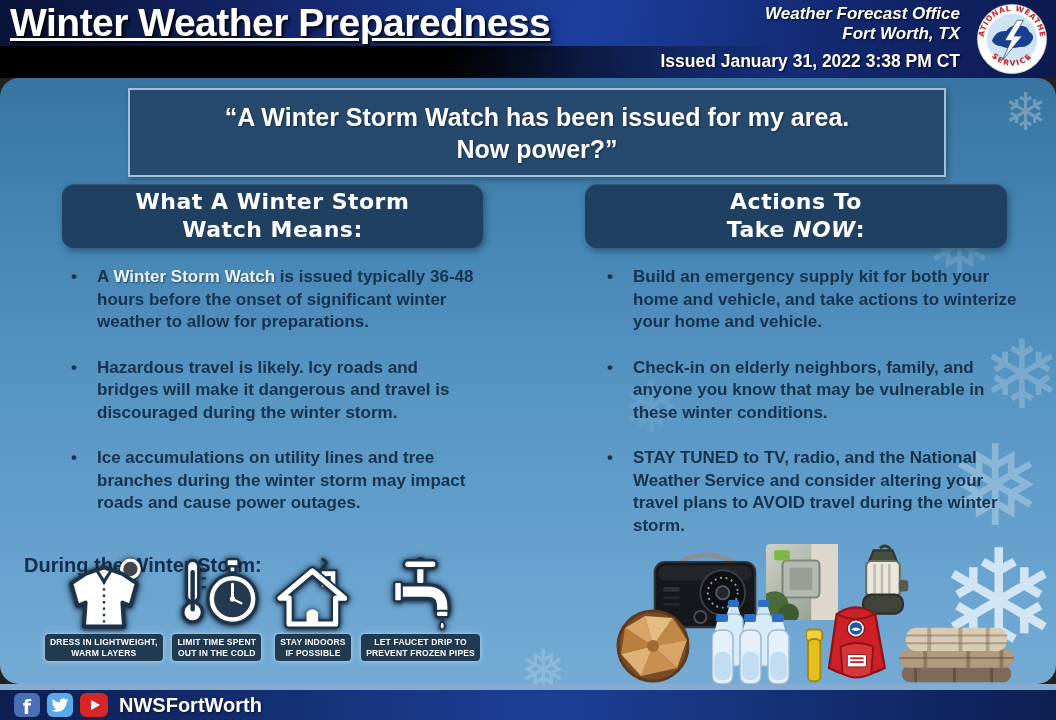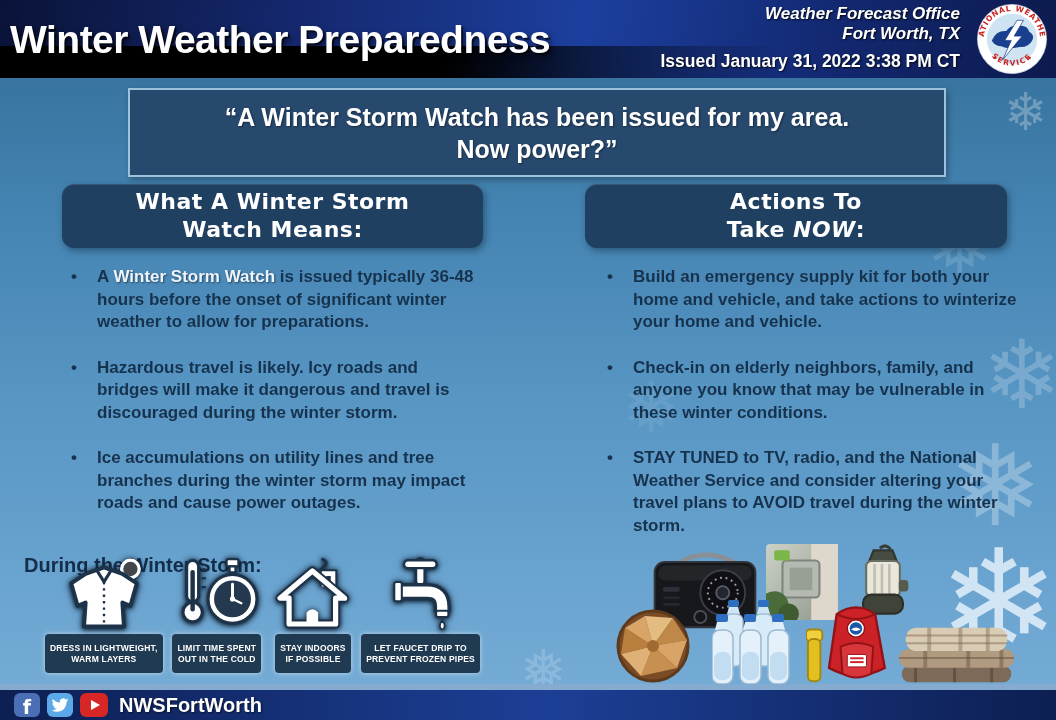--- a/index.html
+++ b/index.html
@@ -4,31 +4,31 @@
 <style>
   html,body{margin:0;padding:0;background:#222;}
   .canvas{position:relative;width:1056px;height:720px;overflow:hidden;
           font-family:"Liberation Sans",sans-serif;-webkit-font-smoothing:antialiased;}
 
   
   .header{position:absolute;left:0;top:0;width:1056px;height:78px;
     background:linear-gradient(100deg,#0a1338 0%,#15286e 28%,#1c3f9e 55%,#12276e 80%,#0c1a4e 100%);}
   .header-blackband{position:absolute;left:0;top:46px;width:100%;height:32px;
     background:linear-gradient(90deg,#000 0%,#000 42%,rgba(0,0,0,0) 74%);}
-  .header-title{position:absolute;left:10px;top:18px;color:#fff;font-size:39px;font-weight:bold;
-    letter-spacing:-0.5px;text-shadow:2px 2px 0 rgba(0,0,0,.6),3px 4px 6px rgba(0,0,0,.55);white-space:nowrap;}
+  .header-title{position:absolute;left:10px;top:1px;color:#fff;font-size:39px;font-weight:bold;
+    letter-spacing:-0.5px;text-shadow:2px 2px 0 rgba(0,0,0,.6),3px 4px 6px rgba(0,0,0,.55);white-space:nowrap;text-decoration:underline;}
   .header-right{position:absolute;right:96px;top:4px;text-align:right;color:#fff;font-weight:bold;
     text-shadow:1px 1px 2px rgba(0,0,0,.8);}
   .header-office{font-size:17px;line-height:20px;font-style:italic;}
   .header-issued{font-size:17.5px;line-height:20px;margin-top:7px;white-space:nowrap;}
   .nws-logo{position:absolute;right:8px;top:3px;width:72px;height:72px;}
 
   
   .main{position:absolute;left:0;top:78px;width:1056px;height:606px;
-    background:linear-gradient(180deg,#38749f 0%,#4484b2 22%,#5795c3 52%,#69a3cf 82%,#74abd5 100%);}
+    background:linear-gradient(180deg,#38749f 0%,#4484b2 22%,#5795c3 52%,#69a3cf 82%,#74abd5 100%);border-radius:19px;}
 
   .sf{position:absolute;color:rgba(255,255,255,.5);font-family:"DejaVu Sans",sans-serif;
       line-height:1;pointer-events:none;}
   .sf::before{content:"❄";}
   .sf.alt::before{content:"❅";}
 
   .quote-box{position:absolute;left:128px;top:10px;width:814px;height:85px;
     background:#27496e;border:2px solid #9dc2dc;box-shadow:2px 3px 6px rgba(0,0,0,.3);
     display:flex;flex-direction:column;justify-content:center;text-align:center;
     color:#fff;font-weight:bold;font-size:25px;line-height:32px;text-shadow:1px 1px 2px rgba(0,0,0,.4);}
@@ -47,21 +47,21 @@
   .bullets.rightcol{left:598px;width:424px;}
   .bullet{display:flex;margin-bottom:23px;}
   .bullet::before{content:"•";flex:0 0 26px;margin-left:9px;color:#16324d;}
   .hl{color:#eef4f9;text-shadow:1px 1px 2px rgba(15,35,55,.65);}
 
   .during-heading{position:absolute;left:24px;top:476px;color:#142e49;font-weight:bold;font-size:20px;}
 
   .tips-row{position:absolute;left:45px;top:478px;width:435px;display:flex;justify-content:space-between;align-items:flex-start;}
   .tip{display:flex;flex-direction:column;align-items:center;}
   .tip svg{filter:drop-shadow(0 1px 2px rgba(10,24,42,.9)) drop-shadow(0 0 3px rgba(18,36,58,.6));}
-  .tip-label{margin-top:4px;background:#203a52;border-radius:4px;padding:9px 5px;
+  .tip-label{margin-top:4px;background:#203a52;border-radius:4px;padding:3px 5px;
     color:#fff;font-size:8.5px;font-weight:bold;line-height:10.5px;text-align:center;letter-spacing:.2px;
     box-shadow:0 0 5px rgba(255,255,255,.55);white-space:nowrap;}
 
   .supply{position:absolute;}
 
   
   .footer{position:absolute;left:0;top:684px;width:1056px;height:36px;box-sizing:border-box;
     border-top:6px solid #85abd0;
     background:linear-gradient(90deg,#0d1f52 0%,#1c3f96 52%,#0d1f52 100%);
     display:flex;align-items:center;justify-content:space-between;padding:0 14px;color:#fff;}

